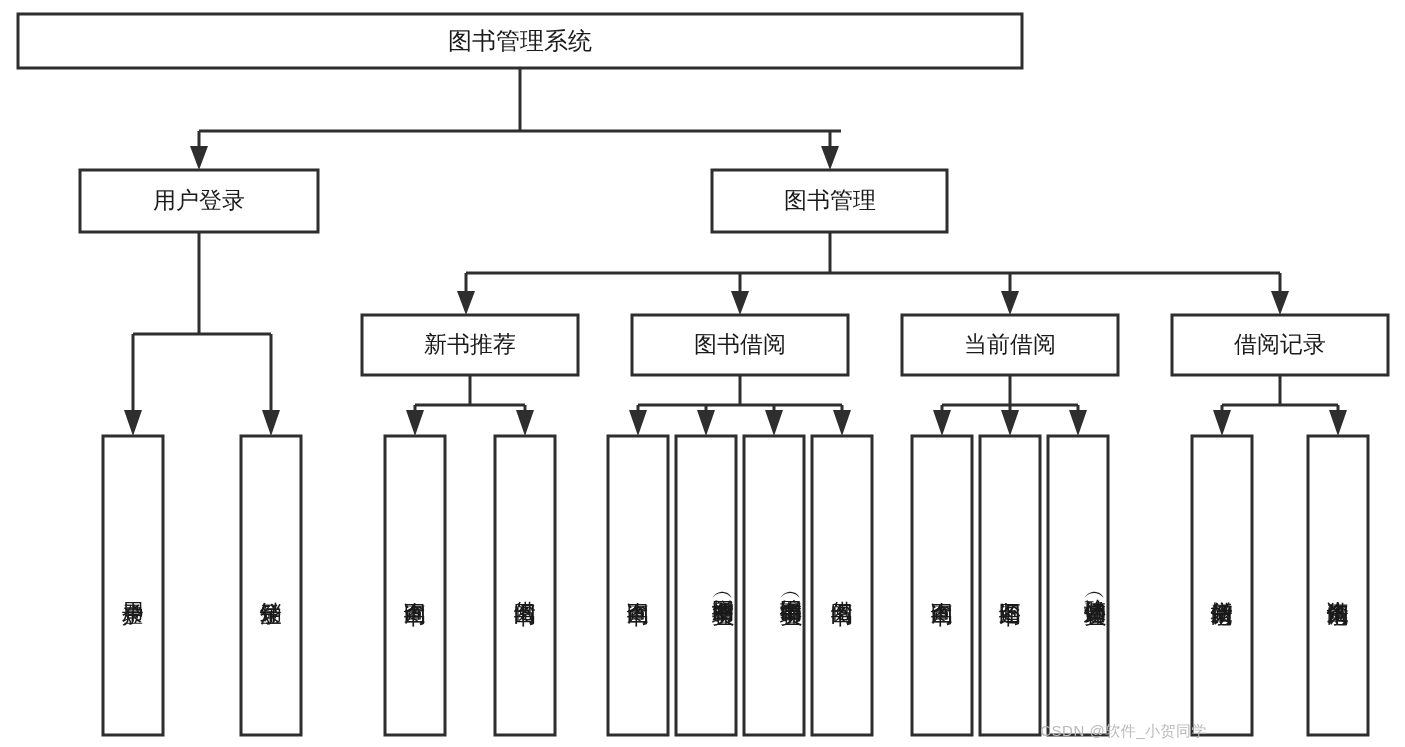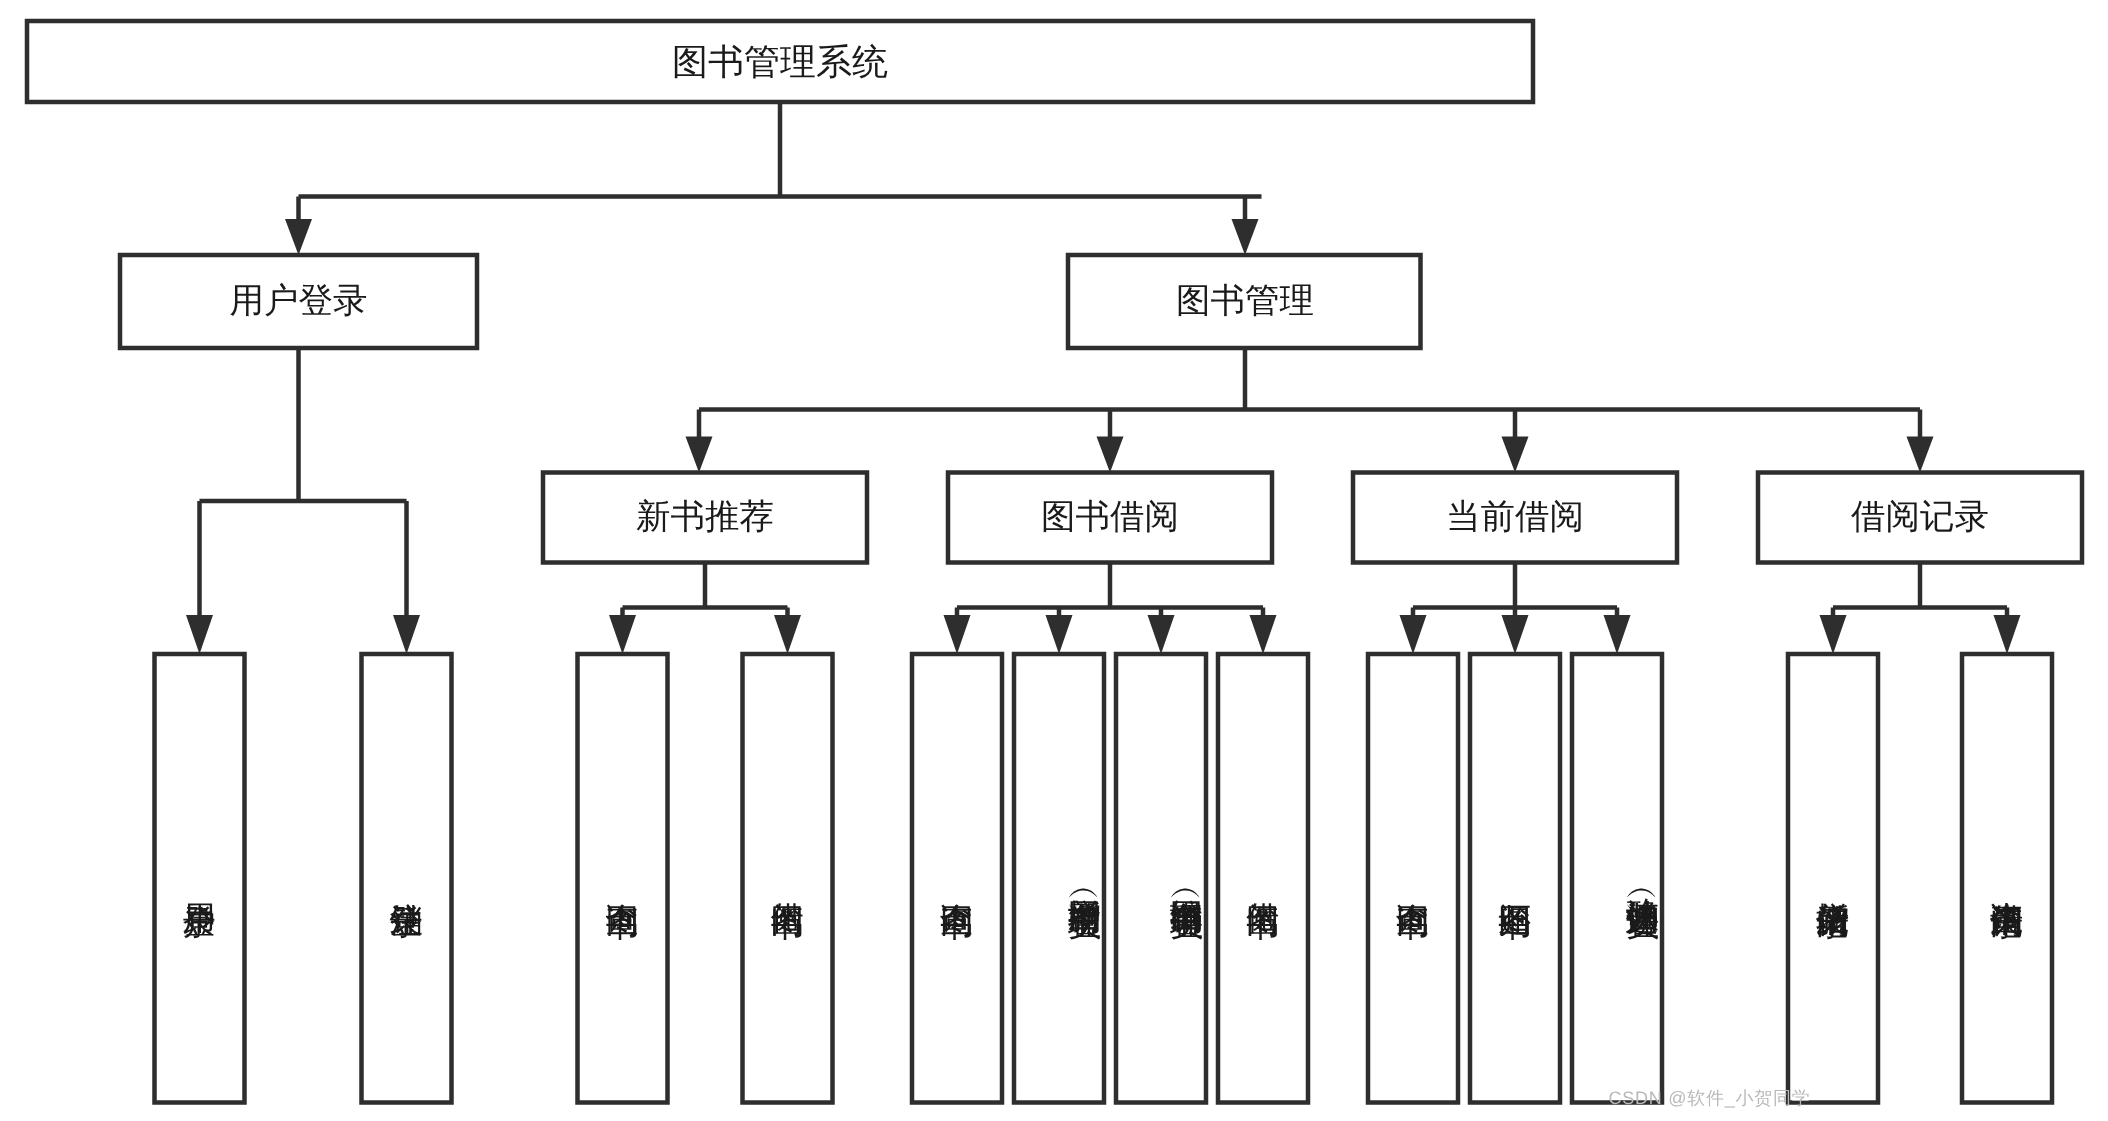--- a/index.html
+++ b/index.html
@@ -73,21 +73,21 @@
     align-items: center;
     justify-content: center;
     pointer-events: none;
     user-select: none;
   }
   .watermark {
     position: absolute;
     right: 8px;
     bottom: 6px;
     font-family: "Liberation Sans", "DejaVu Sans", sans-serif;
-    font-size: 12px;
+    font-size: 15px;
     color: #b9b9b9;
     letter-spacing: 0.5px;
     white-space: nowrap;
   }
 </style>
 </head>
 <body>
 
 <div id="diagram-root">
 

